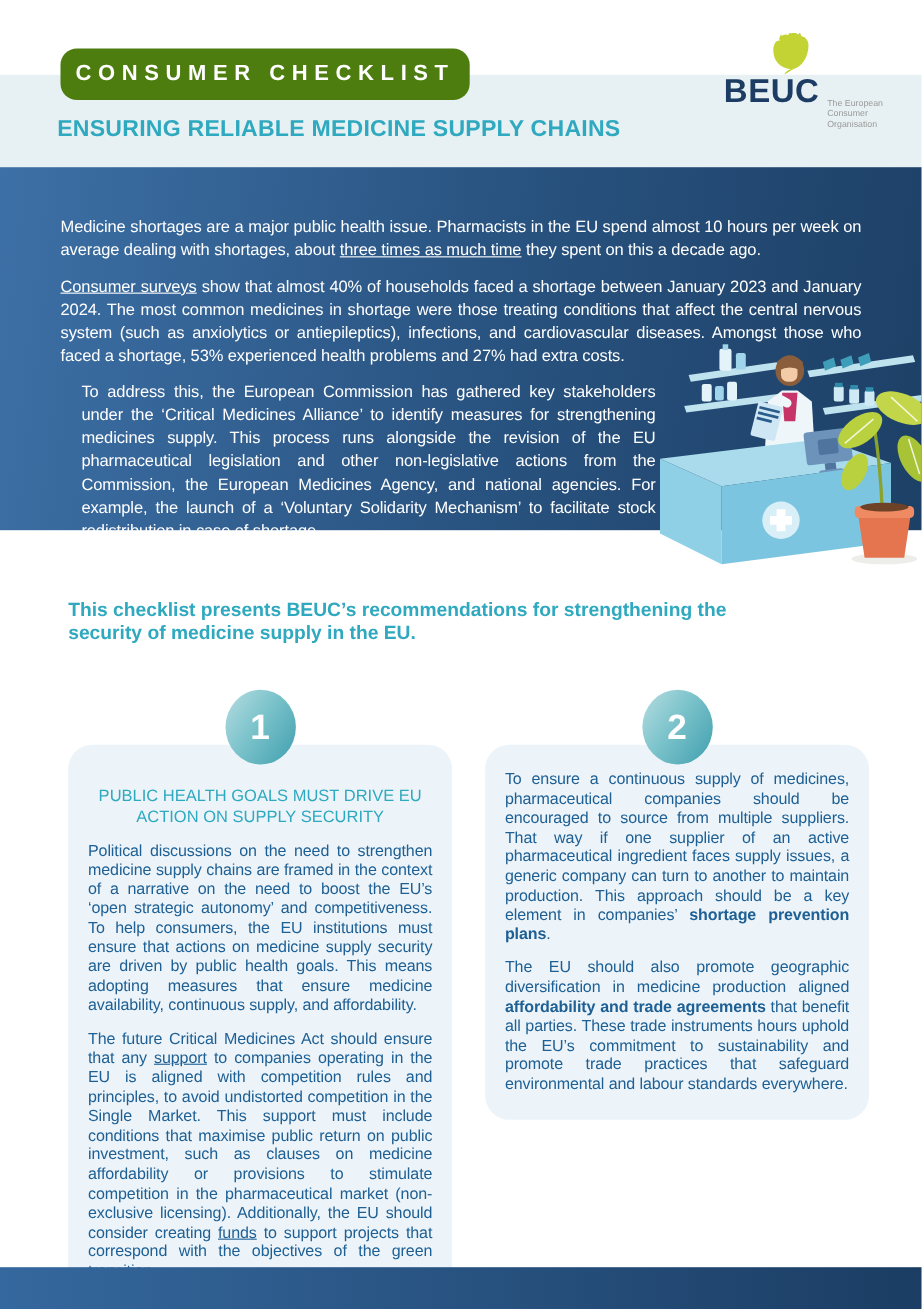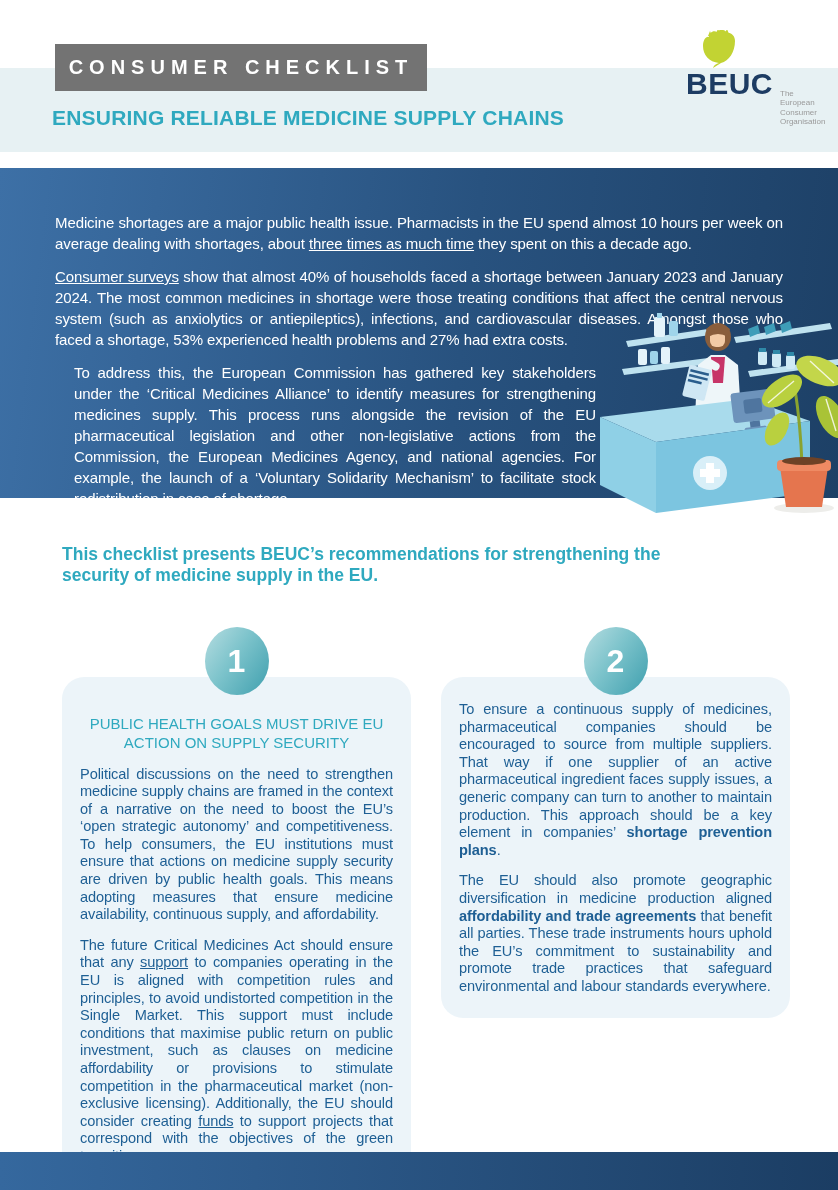--- a/index.html
+++ b/index.html
@@ -6,36 +6,36 @@
   html,body { background:#ffffff; }
   .page {
     position:relative; width:838px; height:1190px; margin:0 auto;
     background:#ffffff; overflow:hidden;
     font-family:"Liberation Sans", sans-serif;
   }
   .light-band { position:absolute; top:68px; left:0; width:838px; height:84px; background:#e7f1f3; }
 
   .banner {
     position:absolute; top:44px; left:55px; width:372px; height:47px;
-    background:#737373; display:flex; align-items:center; justify-content:center;
-    color:#ffffff; font-weight:bold; font-size:20px; letter-spacing:6px; white-space:nowrap;
+    background:#4d7c0f; display:flex; align-items:center; justify-content:center;
+    color:#ffffff; font-weight:bold; font-size:20px; letter-spacing:6px; white-space:nowrap;border-radius:15px;
   }
   .doc-title {
     position:absolute; top:106px; left:52px; color:#2fa9bf;
     font-size:21px; font-weight:bold; letter-spacing:0.2px; white-space:nowrap;
   }
 
   .logo { position:absolute; top:30px; left:658px; width:165px; }
   .logo .tulip { display:block; margin-left:38px; }
   .logo-row { display:flex; align-items:flex-start; margin-top:1px; }
-  .wordmark { color:#1d3c63; font-weight:bold; font-size:30px; letter-spacing:0.5px; line-height:1;margin-left:28px; }
+  .wordmark { color:#1d3c63; font-weight:bold; font-size:30px; letter-spacing:0.5px; line-height:1; }
   .tagline { width:62px; margin-left:7px; margin-top:20px; color:#9a9a9a; font-size:8px; line-height:1.18; }
 
   .hero {
-    position:absolute; top:168px; left:0; width:838px; height:330px;
+    position:absolute; top:152px; left:0; width:838px; height:330px;
     background:linear-gradient(97deg,#3d70a6 0%, #28527f 55%, #1d4066 100%);
     color:#ffffff;
   }
   .hero-inner { padding:44px 55px 0 55px; font-size:15px; line-height:21px; letter-spacing:-0.1px; }
   .hero-inner p { text-align:justify; margin-bottom:12px; }
   .hero-inner p.narrow { width:522px;margin-left:19px; }
   .hero a.link, .card a.link { color:inherit; text-decoration:underline; cursor:pointer; }
 
   .illustration { position:absolute; top:295px; right:0; width:240px; height:220px; }
 

